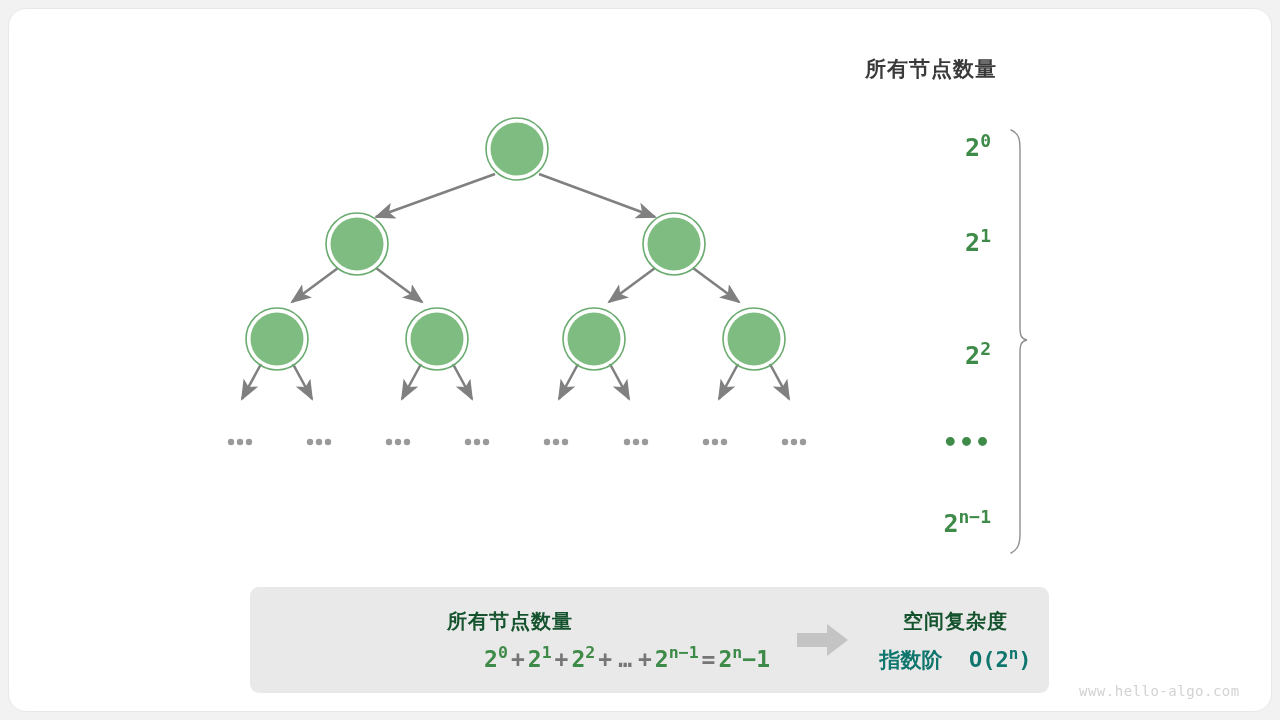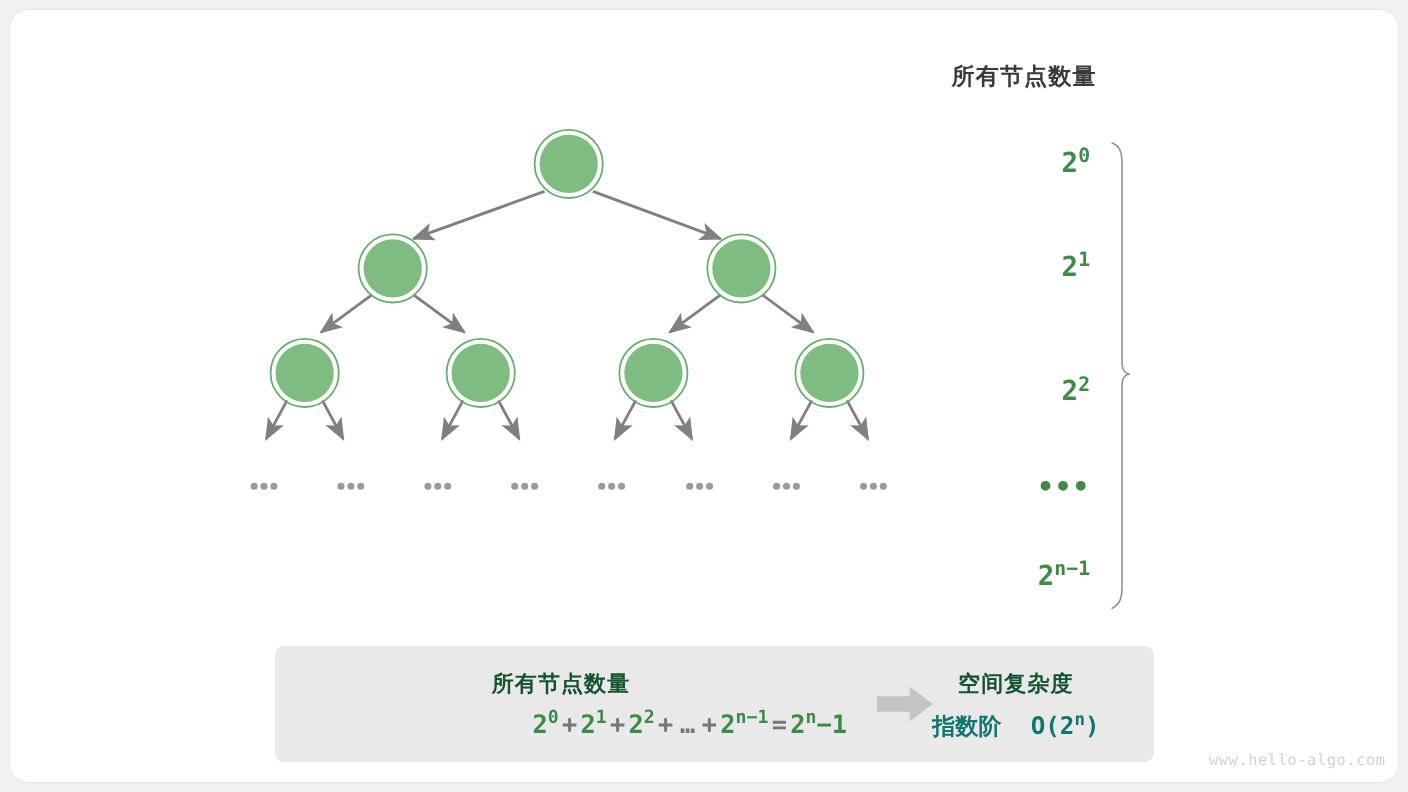--- a/index.html
+++ b/index.html
@@ -114,21 +114,21 @@
   }
   .sum-arrow {
     position: absolute;
     left: 525px;
     top: 0px;
     width: 95px;
     height: 106px;
   }
   .sum-right {
     position: absolute;
-    left: 584px;
+    left: 616px;
     top: 0px;
     width: 179px;
     height: 76px;
   }
   .sum-head {
     text-align: center;
     font-size: 20px;
     font-weight: 700;
     color: #14532d;
     letter-spacing: 1px;
@@ -182,21 +182,20 @@
   
   #watermark {
     position: absolute;
     left: 1070px;
     top: 674px;
     font-family: "DejaVu Sans Mono", "Liberation Mono", monospace;
     font-size: 14px;
     color: #d2d2d2;
     letter-spacing: 0.5px;
     white-space: nowrap;
-    margin-left: 20px;
   }
 </style>
 </head>
 <body>
 
 <div id="canvas">
   <div id="card">
 
     <div class="col-title">所有节点数量</div>
 

